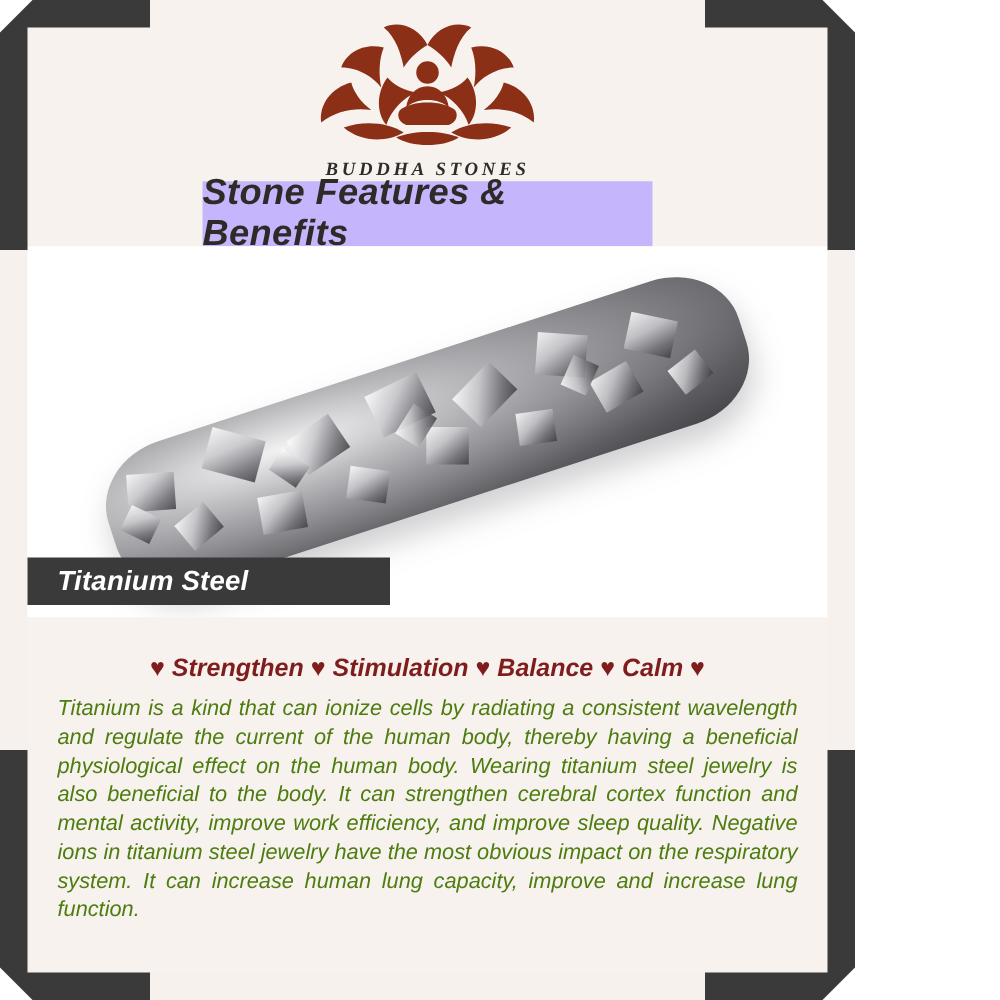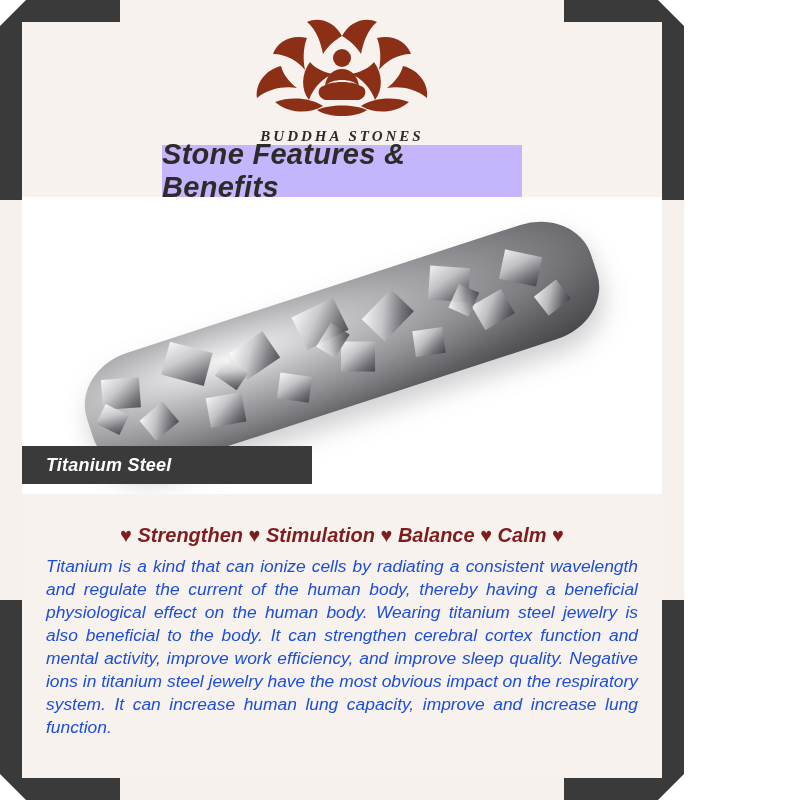--- a/index.html
+++ b/index.html
@@ -132,21 +132,21 @@
     top: 446px;
     width: 290px;
     height: 38px;
     background: #3a3a3a;
     display: flex;
     align-items: center;
     z-index: 4;
   }
   .label-bar span {
     color: #ffffff;
-    font-size: 18px;
+    font-size: 22px;
     font-weight: bold;
     padding-left: 24px;
     letter-spacing: 0.2px;
   }
 
   
   .content {
     position: absolute;
     left: 22px; right: 22px;
     top: 494px;
@@ -162,21 +162,21 @@
     color: #7f1d1d;
     margin: 12px 0 8px 0;
     font-family: "Liberation Sans", sans-serif;
     white-space: nowrap;
   }
 
   .body-text {
     margin: 6px 0 0 0;
     font-size: 17.4px;
     line-height: 1.32;
-    color: #1d4ed8;
+    color: #4d7c0f;
     text-align: justify;
     text-justify: inter-word;
     hyphens: auto;
     font-family: "Liberation Sans", sans-serif;
   }
 </style>
 </head>
 <body>
 
 <div class="page">

